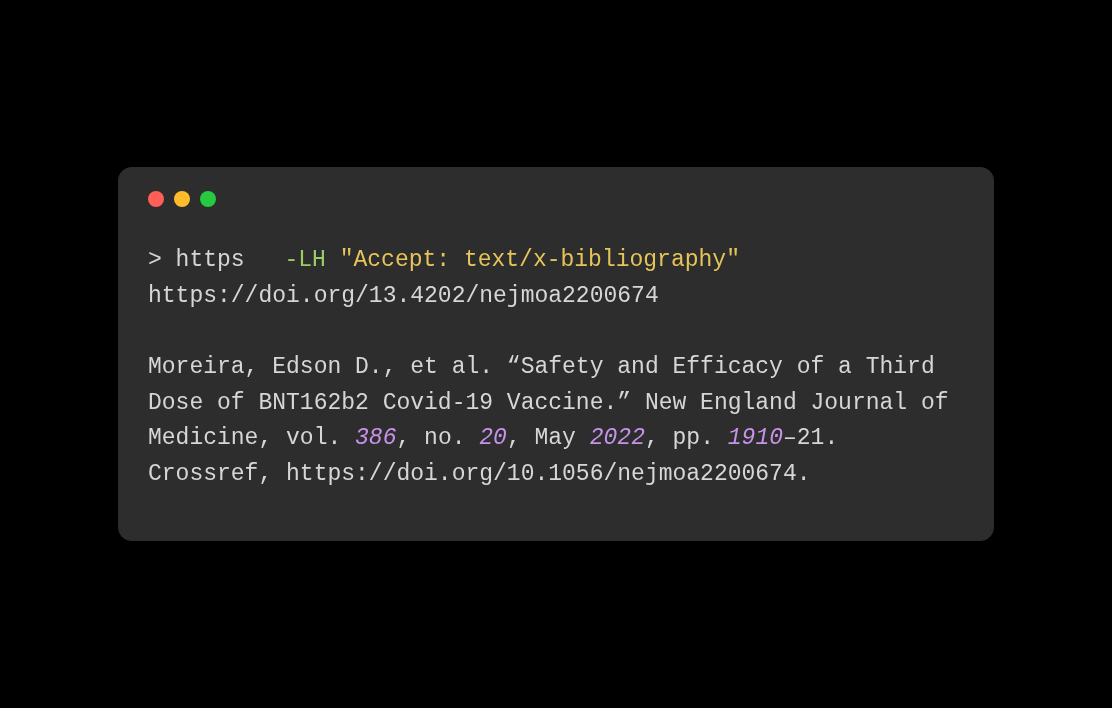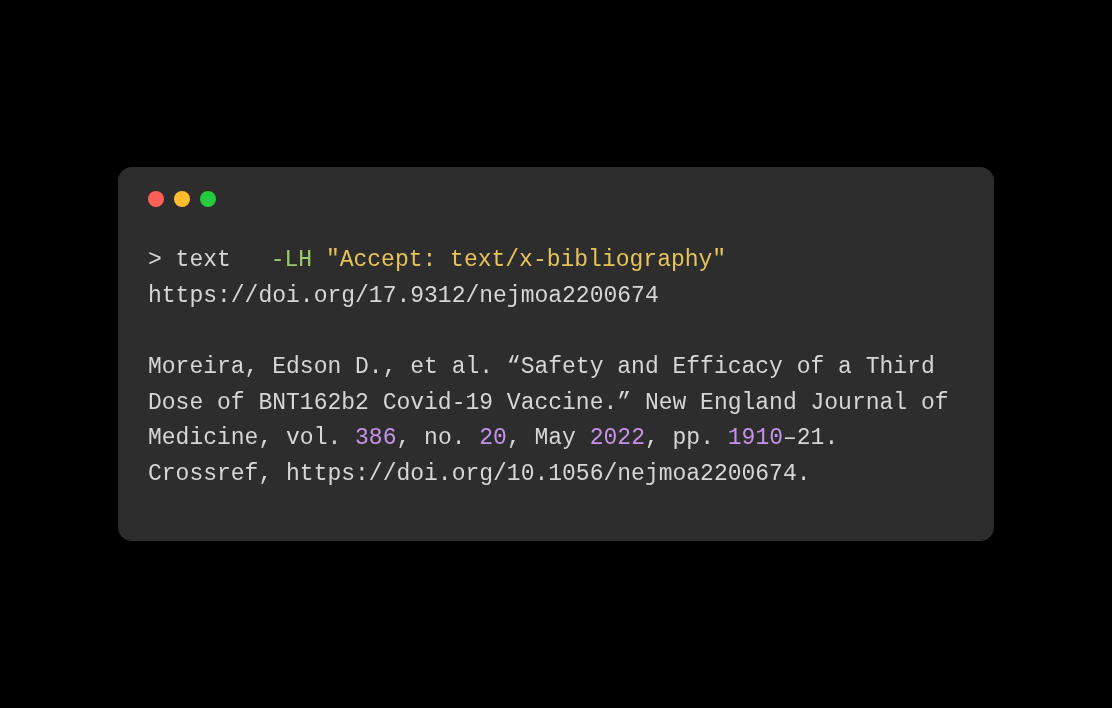--- a/index.html
+++ b/index.html
@@ -49,29 +49,29 @@
       word-wrap: break-word;
       white-space: pre-wrap;
       font-feature-settings: "liga" 0;
     }
     
     .prompt { color: #d6d6d6; }
     .cmd { color: #d6d6d6; }
     .flag { color: #9ccc65; margin-left: 26px; }
     .string { color: #e6c45a; }
     .plain { color: #d6d6d6; }
-    .number { color: #c792ea; }
+    .number { color: #c792ea; font-style: italic; }
   </style>
 </head>
 <body>
 
 <div class="terminal-window">
   <div class="traffic-lights">
     <div class="traffic-light red"></div>
     <div class="traffic-light yellow"></div>
     <div class="traffic-light green"></div>
   </div>
 
-  <div class="terminal-content"><span class="prompt">&gt; </span><span class="cmd">text</span> <span class="flag">-LH</span> <span class="string">"Accept: text/x-bibliography"</span>
-<span class="plain">https://doi.org/17.9312/nejmoa2200674</span>
+  <div class="terminal-content"><span class="prompt">&gt; </span><span class="cmd">https</span> <span class="flag">-LH</span> <span class="string">"Accept: text/x-bibliography"</span>
+<span class="plain">https://doi.org/13.4202/nejmoa2200674</span>
 
 <span class="plain">Moreira, Edson D., et al. “Safety and Efficacy of a Third Dose of BNT162b2 Covid-19 Vaccine.” New England Journal of Medicine, vol. </span><span class="number">386</span><span class="plain">, no. </span><span class="number">20</span><span class="plain">, May </span><span class="number">2022</span><span class="plain">, pp. </span><span class="number">1910</span><span class="plain">–21. Crossref, https://doi.org/10.1056/nejmoa2200674.</span></div>
 </div>
 
 </body></html>

